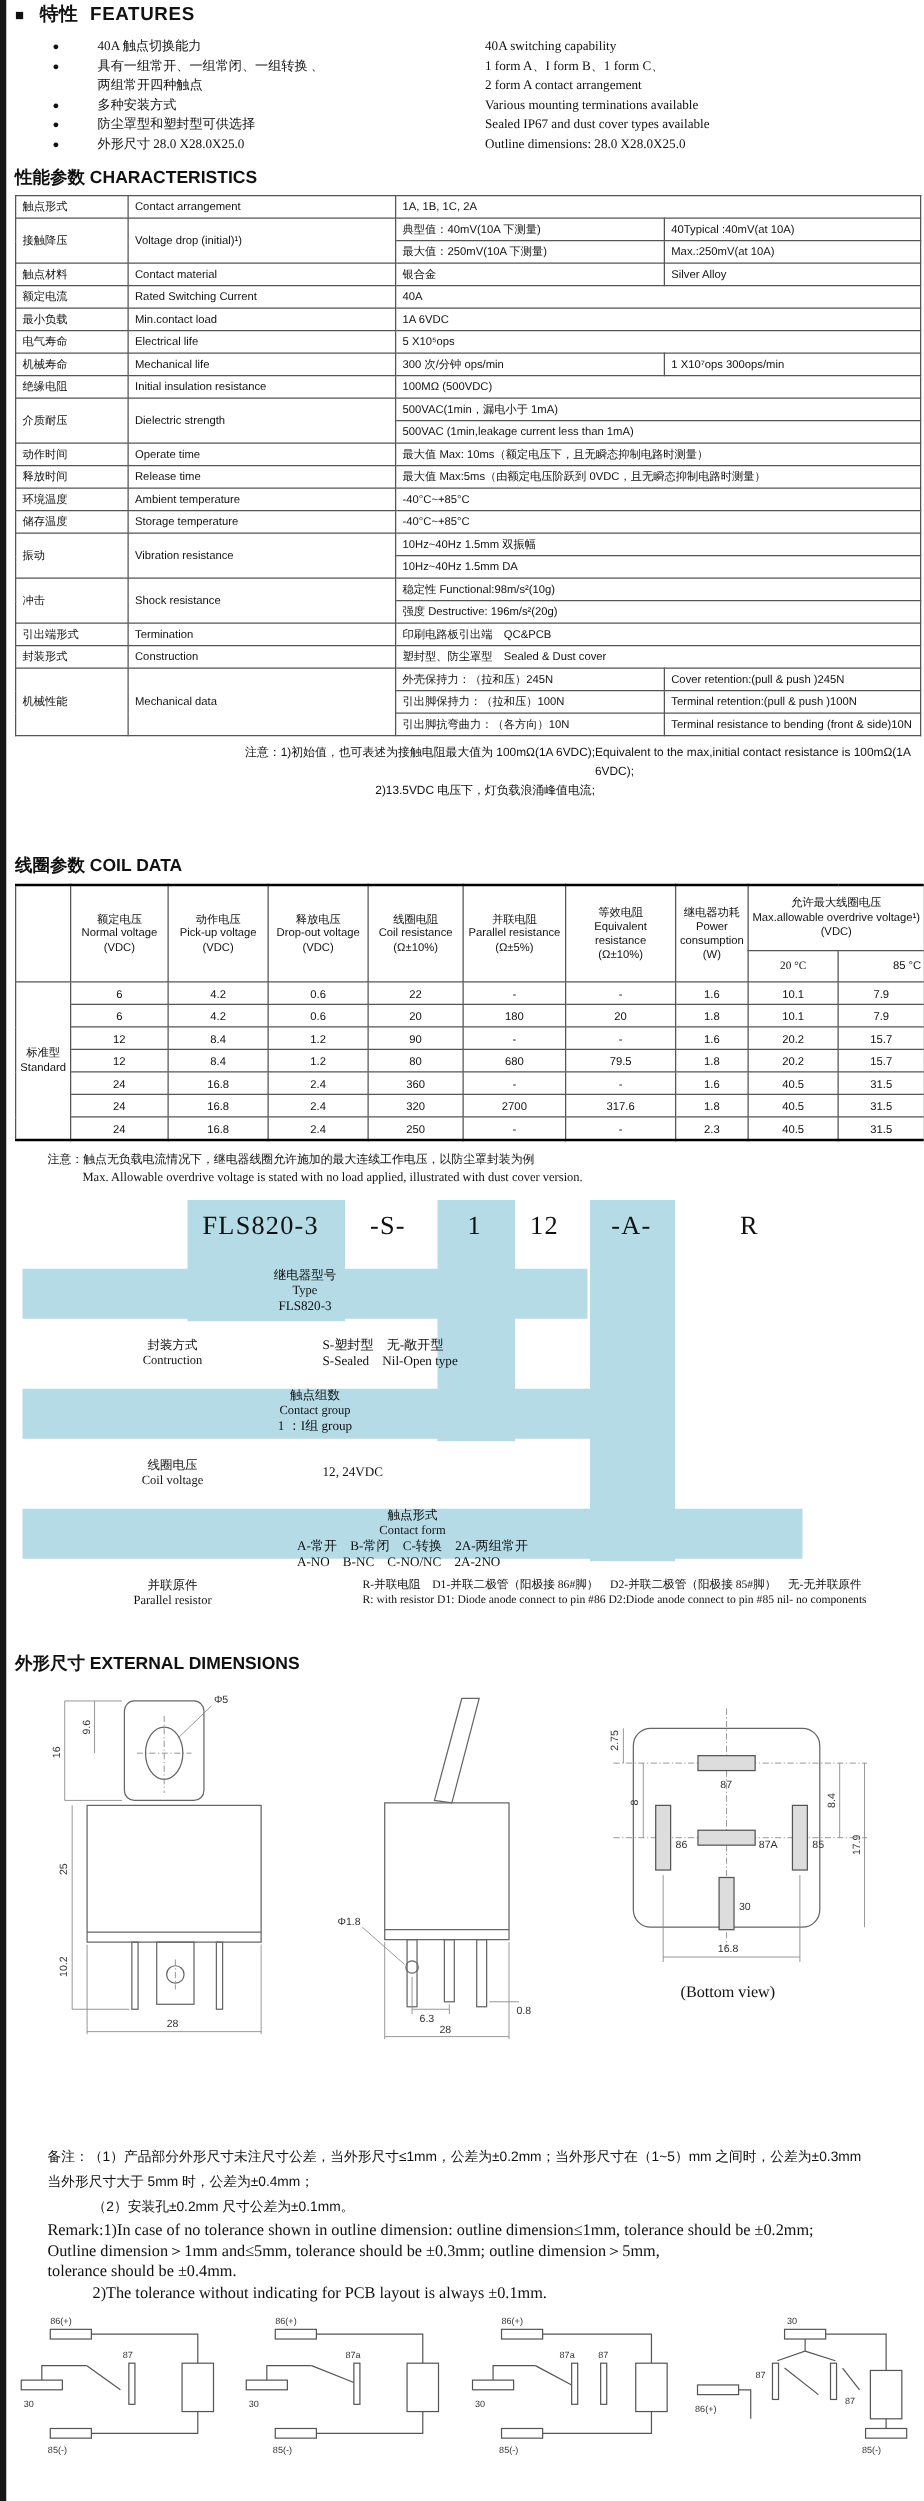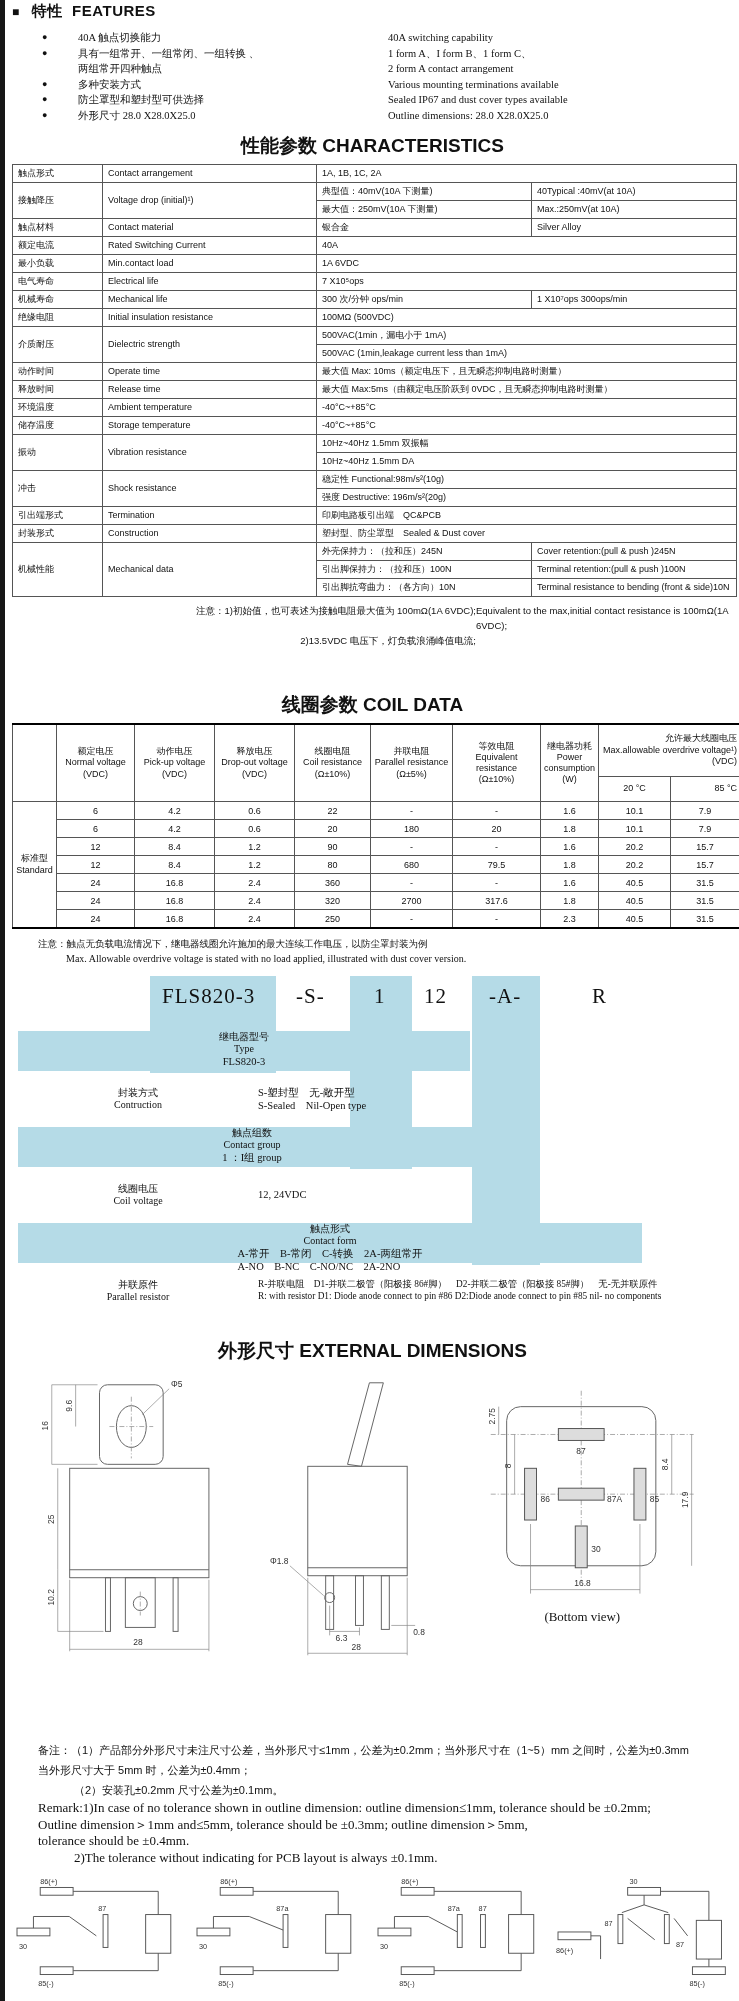--- a/index.html
+++ b/index.html
@@ -8,21 +8,21 @@
     width:739px;height:2001px;position:relative;overflow:hidden;
     background:#fff;color:#111;
     font-family:"Liberation Serif","DejaVu Serif",serif;
   }
   .edge-bar{position:absolute;left:0;top:0;width:5px;height:2001px;background:#161616;}
   .content{padding:2px 6px 0 12px;}
 
   
   h1.main{font-family:"Liberation Sans","DejaVu Sans",sans-serif;font-size:15px;font-weight:bold;margin:0 0 9px 0;letter-spacing:.5px;}
   h1.main .sq{font-size:12px;margin-right:12px;}
-  h2.sec{font-family:"Liberation Sans","DejaVu Sans",sans-serif;font-size:19px;font-weight:bold;margin:10px 0 5px 0;text-align:center;}
+  h2.sec{font-family:"Liberation Sans","DejaVu Sans",sans-serif;font-size:14px;font-weight:bold;margin:10px 0 5px 0;}
 
   
   .features{margin-left:30px;margin-bottom:4px;}
   .feat-row{display:flex;font-size:10.5px;line-height:15.5px;}
   .feat-bullet{width:36px;font-size:9px;}
   .feat-zh{width:310px;}
   .feat-en{flex:1;}
 
   
   table.char{border-collapse:collapse;width:724px;table-layout:fixed;
@@ -62,21 +62,21 @@
   .code-seg:nth-child(5){left:477px;}
   .code-seg:nth-child(6){left:580px;}
   .ord-rows{position:absolute;top:55px;left:6px;right:0;z-index:1;}
   .ord-row{height:40px;margin-bottom:8px;display:flex;align-items:center;position:relative;}
   .ord-row.hl{background:var(--blue);flex-direction:column;}
   .ord-row:nth-child(1){width:452px;}
   .ord-row:nth-child(3){width:468px;}
   .ord-row:nth-child(5){width:624px;}
   .ord-label{width:240px;text-align:center;font-size:10px;line-height:1.2;}
   .ord-val{flex:1;font-size:10.5px;line-height:1.25;}
-  .ord-row:nth-child(6) .ord-val{font-size:9.3px;}
+  .ord-row:nth-child(6) .ord-val{font-size:9.3px;margin-left:32px;}
 
   
   h2.dim-h{margin-top:14px;}
   .drawings{display:flex;margin-top:10px;height:302px;}
   .drawings svg{stroke-width:1;}
   .drawings .ln{stroke:#666;fill:none;}
   .drawings .thin{stroke:#888;stroke-width:.7;fill:none;}
   .drawings .dash{stroke:#888;stroke-width:.7;stroke-dasharray:5 2 1 2;fill:none;}
   .drawings text{stroke:none;fill:#333;font-family:"Liberation Sans",sans-serif;font-size:8.5px;}
   .drawings text.cap{font-family:"Liberation Serif",serif;font-size:13px;fill:#111;}
@@ -175,21 +175,21 @@
           <td class="c-val" colspan="2">40A</td>
         </tr>
         <tr>
           <td class="c-zh" rowspan="1">最小负载</td>
           <td class="c-en" rowspan="1">Min.contact load</td>
           <td class="c-val" colspan="2">1A 6VDC</td>
         </tr>
         <tr>
           <td class="c-zh" rowspan="1">电气寿命</td>
           <td class="c-en" rowspan="1">Electrical life</td>
-          <td class="c-val" colspan="2">7 X10⁵ops</td>
+          <td class="c-val" colspan="2">5 X10⁵ops</td>
         </tr>
         <tr>
           <td class="c-zh" rowspan="1">机械寿命</td>
           <td class="c-en" rowspan="1">Mechanical life</td>
           <td class="c-val">300 次/分钟 ops/min</td>
           <td class="c-val">1 X10⁷ops 300ops/min</td>
         </tr>
         <tr>
           <td class="c-zh" rowspan="1">绝缘电阻</td>
           <td class="c-en" rowspan="1">Initial insulation resistance</td>
@@ -322,27 +322,27 @@
           <th class="k-h" rowspan="2">
             <div>等效电阻</div>
             <div>Equivalent resistance</div>
             <div>(Ω±10%)</div>
           </th>
           <th class="k-h" rowspan="2">
             <div>继电器功耗</div>
             <div>Power consumption</div>
             <div>(W)</div>
           </th>
-          <th colspan="2" class="k-h" style="height:48px;text-align:right;">
+          <th colspan="2" class="k-h" style="height:48px;">
           <div>允许最大线圈电压</div>
           <div>Max.allowable overdrive voltage¹) (VDC)</div>
         </th>
       </tr>
       <tr>
-        <th style="height:22px;">20 °C</th>
+        <th style="height:22px;font-family:Liberation Serif, serif;">20 °C</th>
         <th style="height:22px;text-align:right;">85 °C</th>
       </tr>
     </thead>
     <tbody>
         <tr>
           <td class="k-group" rowspan="7">
             <div>标准型</div>
             <div>Standard</div>
           </td>
           <td class="k-val">6</td>

